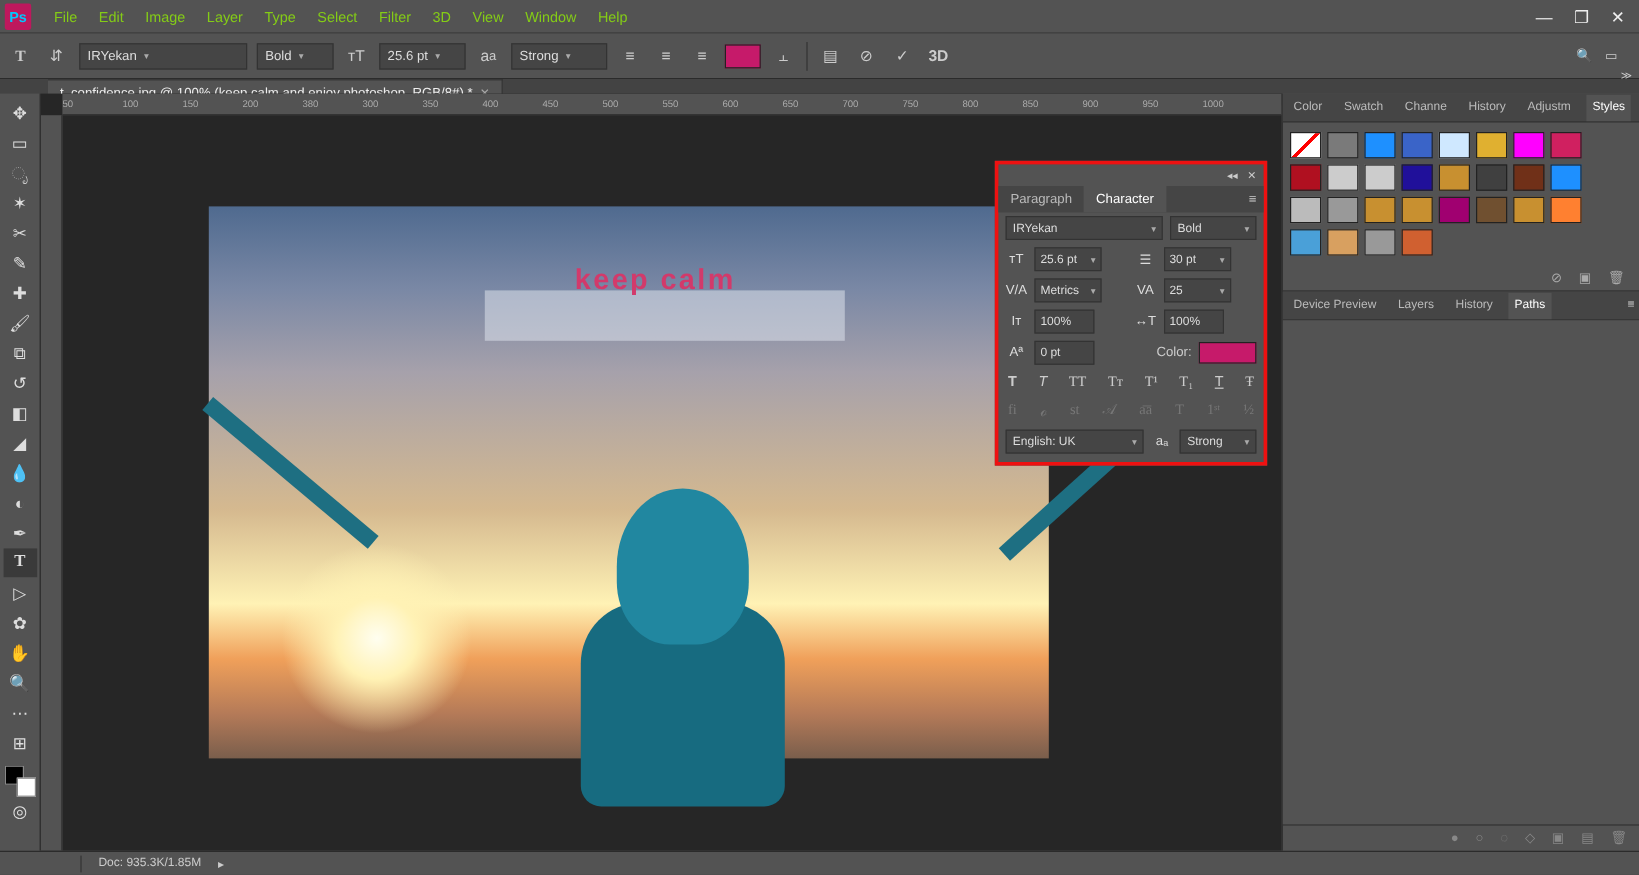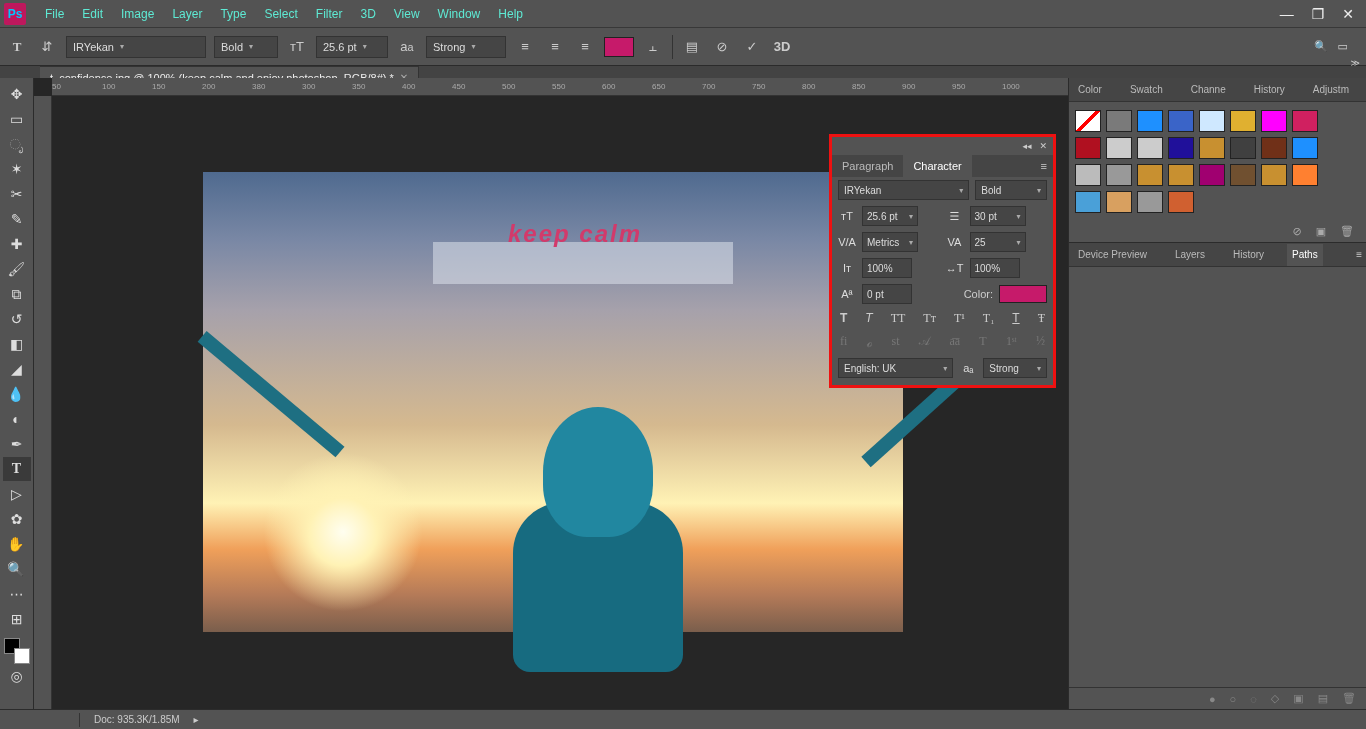--- a/index.html
+++ b/index.html
@@ -1,21 +1,21 @@
 <!DOCTYPE html>
 <html><head>
 <meta charset="utf-8">
 <style>
 * { box-sizing: border-box; margin: 0; padding: 0; font-family: Tahoma, Arial, sans-serif; }
 body { background: #535353; color: #ccc; font-size: 11px; width: 1366px; height: 729px; overflow: hidden; position: relative; }
 
 
 #menubar { height: 28px; background: #535353; border-bottom: 1px solid #383838; display: flex; align-items: center; padding: 0 4px; }
 #logo { width: 22px; height: 22px; background: #be185d; color: #00c8ff; font-weight: bold; font-size: 12px; display: flex; align-items: center; justify-content: center; margin-right: 10px; border-radius: 2px;}
-.menu-item { margin: 0 9px; color: #5eead4; font-size: 12px; cursor: default; }
+.menu-item { margin: 0 9px; color: #84cc16; font-size: 12px; cursor: default; }
 #win-controls { margin-left: auto; display: flex; gap: 18px; padding-right: 8px; color: #eee; font-size: 14px;}
 
 
 #optionsbar { height: 38px; background: #535353; border-bottom: 1px solid #2b2b2b; display: flex; align-items: center; padding: 0 6px; gap: 8px;}
 .ob-dd { background:#454545; border:1px solid #333; height:22px; color:#ddd; font-size:11px; padding:0 6px; display:flex; align-items:center; gap:6px;}
 .ob-dd .chev { color:#aaa; font-size:8px;}
 .ob-ico { width:22px; height:22px; display:flex; align-items:center; justify-content:center; color:#ccc; font-size:13px;}
 .color-swatch-top { width:30px; height:20px; background:#c61a6a; border:1px solid #222;}
 #optionsbar .right { margin-left:auto; display:flex; gap:10px; padding-right:12px; }
 
@@ -32,35 +32,35 @@
 #toolbox .tool.active { background:#3a3a3a;}
 #toolbox .fgbg { width:26px; height:26px; position:relative; margin-top:6px;}
 #toolbox .fgbg .fg { width:16px; height:16px; background:#000; border:1px solid #888; position:absolute; top:0; left:0;}
 #toolbox .fgbg .bg { width:16px; height:16px; background:#fff; border:1px solid #888; position:absolute; bottom:0; right:0;}
 
 #canvas-wrap { flex:1; background:#262626; position:relative; overflow:hidden;}
 #ruler-h { position:absolute; top:0; left:18px; right:0; height:18px; background:#535353; color:#aaa; font-size:8px; display:flex; align-items:center; overflow:hidden; border-bottom:1px solid #333;}
 #ruler-h span { width:50px; text-align:left; flex-shrink:0;}
 #ruler-v { position:absolute; top:18px; left:0; width:18px; bottom:0; background:#535353; border-right:1px solid #333;}
 
-#canvas { position:absolute; top:94px; left:169px; width:700px; height:460px; background: linear-gradient(to bottom, #4f6a8f 0%, #7a88a5 15%, #a6a1ab 30%, #d5b98f 55%, #fff2b5 72%, #f0a05a 82%, #b47a58 92%, #7a5e4c 100%); font-style: italic;}
+#canvas { position:absolute; top:94px; left:140px; width:700px; height:460px; background: linear-gradient(to bottom, #4f6a8f 0%, #7a88a5 15%, #a6a1ab 30%, #d5b98f 55%, #fff2b5 72%, #f0a05a 82%, #b47a58 92%, #7a5e4c 100%);}
 #sun-glow { position:absolute; left:60px; top:280px; width:160px; height:160px; border-radius:50%; background: radial-gradient(circle, #fffef0 0%, #fff2b5 30%, rgba(255,210,120,0) 70%);}
 
 #person { position:absolute; left:240px; top:180px; width:320px; height:300px;}
 #arm-l { position:absolute; width:14px; height:180px; background:#1e6f82; top:-80px; left:-110px; transform:rotate(-50deg); transform-origin:bottom;}
 #arm-r { position:absolute; width:14px; height:200px; background:#1e6f82; top:-90px; right:-110px; transform:rotate(48deg); transform-origin:bottom;}
 #hood  { position:absolute; width:110px; height:130px; background:#2187a0; left:100px; top:55px; border-radius:50% 50% 40% 40%;}
 #torso { position:absolute; width:170px; height:170px; background:#176b80; left:70px; top:150px; border-radius:30% 30% 10% 10%;}
 #text-sel { position:absolute; left:230px; top:70px; width:300px; height:42px; background:rgba(220,225,235,0.55);}
 .canvas-text1 { position:absolute; left:305px; top:48px; color:#d23a6b; font-size:24px; font-weight:bold; letter-spacing:2px;}
 .canvas-text2 { position:absolute; left:230px; top:82px; color:#2bd1b0; font-size:24px; font-weight:bold; letter-spacing:2px;}
 
 
 #right-col { width:298px; background:#535353; border-left:1px solid #2b2b2b; display:flex; flex-direction:column;}
-.panel-tabs { height:24px; background:#454545; display:flex; align-items:center; gap:18px; padding:0 4px; font-size:10px; color:#bbb; border-bottom:1px solid #333;}
+.panel-tabs { height:24px; background:#454545; display:flex; align-items:center; gap:8px; padding:0 4px; font-size:10px; color:#bbb; border-bottom:1px solid #333;}
 .panel-tabs .tab { padding:0 5px; height:22px; display:flex; align-items:center;}
 .panel-tabs .tab.active { background:#535353; color:#fff;}
 .panel-tabs .menu { margin-left:auto; color:#ccc;}
 #styles-body { padding:8px 6px; display:grid; grid-template-columns:repeat(8,26px); gap:5px;}
 .style-sw { width:26px; height:22px; border:1px solid #222;}
 #styles-foot { height:22px; display:flex; justify-content:flex-end; gap:14px; padding:0 12px; color:#aaa; border-bottom:1px solid #2b2b2b; align-items:center;}
 #paths-body { flex:1; background:#535353;}
 #paths-foot { height:22px; display:flex; justify-content:flex-end; gap:14px; padding:0 10px; color:#888; align-items:center; border-top:1px solid #333;}
 
 
@@ -76,21 +76,21 @@
 .cp-ico { width:18px; color:#ddd; font-size:11px; text-align:center;}
 .cp-num { width:56px; background:#454545; border:1px solid #333; height:20px; color:#ddd; font-size:10px; padding:0 4px; display:flex; align-items:center;}
 .cp-num .chev { margin-left:auto; font-size:8px; color:#aaa;}
 .cp-half { display:flex; gap:6px; flex:1; align-items:center;}
 .cp-swatch { width:48px; height:18px; background:#c61a6a; border:1px solid #222;}
 .cp-btnrow { display:flex; gap:8px; padding:4px 8px; justify-content:space-between;}
 .cp-btnrow span { color:#ccc; font-size:12px; font-family: Georgia, serif;}
 .cp-btnrow.dim span { color:#777;}
 
 
-#statusbar { position:absolute; bottom:0; left:0; right:0; height:20px; background:#535353; border-top:1px solid #2b2b2b; display:flex; align-items:center; padding:0 20px; color:#ccc; font-size:10px;}
+#statusbar { position:absolute; bottom:0; left:0; right:0; height:20px; background:#535353; border-top:1px solid #2b2b2b; display:flex; align-items:center; padding:0 8px; color:#ccc; font-size:10px;}
 #statusbar .sb-seg { margin-right:14px;}
 </style>
 </head>
 <body>
 
 <div id="menubar">
   <div id="logo">Ps</div>
   <span class="menu-item">File</span>
   <span class="menu-item">Edit</span>
   <span class="menu-item">Image</span>

